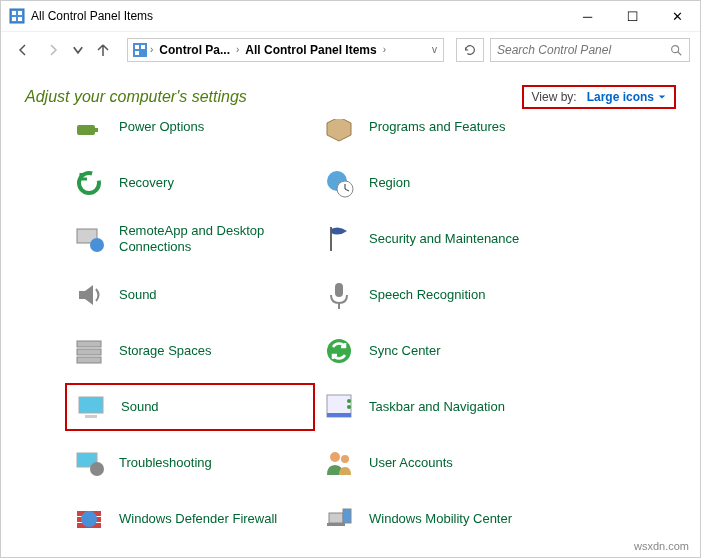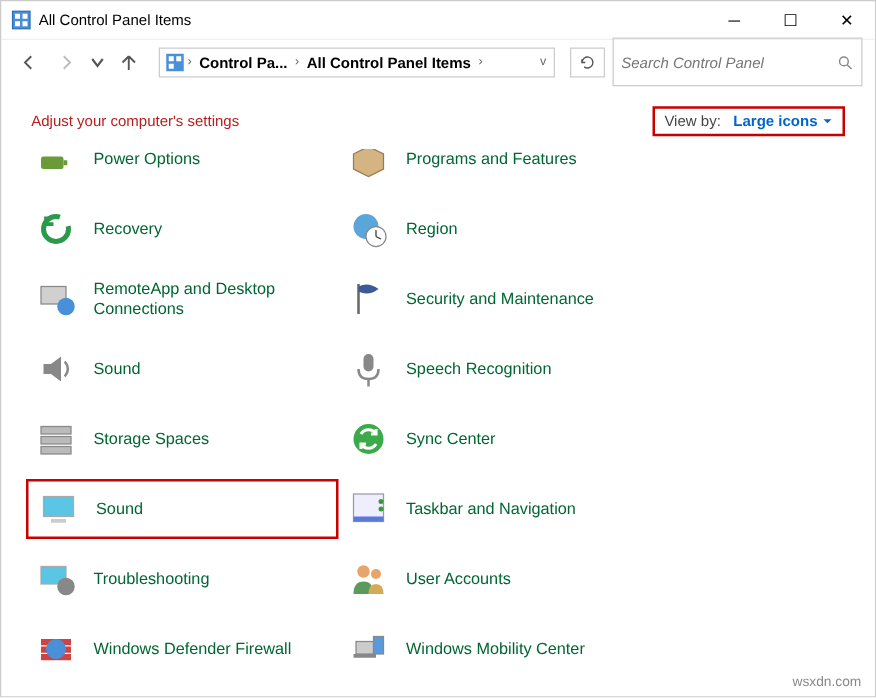--- a/index.html
+++ b/index.html
@@ -10,28 +10,28 @@
     .titlebar .title { font-size: 12px; color: #000; flex: 1; }
     .win-controls { display: flex; }
     .win-controls button { width: 45px; height: 30px; border: none; background: transparent; font-size: 13px; cursor: pointer; }
     .toolbar { display: flex; align-items: center; height: 36px; padding: 0 10px; gap: 6px; border-top: 1px solid #f0f0f0; }
     .nav-arrow { width: 24px; height: 24px; display: flex; align-items: center; justify-content: center; cursor: pointer; }
     .nav-arrow svg { width: 16px; height: 16px; }
     .addr-bar { flex: 1; display: flex; align-items: center; border: 1px solid #ccc; height: 24px; padding: 0 4px; margin: 0 6px; }
     .addr-bar .crumb { font-size: 12px; padding: 0 4px; cursor: pointer; display: flex; align-items: center; gap: 3px; font-weight: bold; }
     .addr-bar .chev { color: #666; font-size: 10px; padding: 0 2px; }
     .refresh { width: 28px; height: 24px; border: 1px solid #ccc; display: flex; align-items: center; justify-content: center; cursor: pointer; }
-    .search { display: flex; align-items: center; border: 1px solid #ccc; height: 39px; width: 200px; padding: 0 6px; }
+    .search { display: flex; align-items: center; border: 1px solid #ccc; height: 24px; width: 200px; padding: 0 6px; }
     .search input { border: none; outline: none; font-size: 12px; font-style: italic; color: #888; flex: 1; }
     .header-row { display: flex; align-items: center; padding: 18px 24px 10px; }
-    .header-title { color: #b91c1c; font-size: 12px; flex: 1; }
+    .header-title { color: #4d7c0f; font-size: 16px; flex: 1; font-style: italic; }
     .viewby-box { border: 2px solid #c80000; padding: 3px 8px; display: flex; align-items: center; gap: 10px; }
     .viewby-label { font-size: 12px; color: #444; }
     .viewby-value { color: #0066cc; font-size: 12px; display: flex; align-items: center; gap: 4px; font-weight: bold; }
-    .content { flex: 1; position: relative; overflow-y: scroll; }
+    .content { flex: 1; position: relative; overflow-y: scroll; padding-left: 44px; }
     .grid { display: grid; grid-template-columns: 250px 310px; column-gap: 0; row-gap: 8px; padding: 0 0 0 20px; }
     .item { display: flex; align-items: center; gap: 14px; padding: 6px 8px; cursor: pointer; min-height: 48px; }
     .item .ic { width: 32px; height: 32px; flex-shrink: 0; display: flex; align-items: center; justify-content: center; }
     .item .label { color: #006633; font-size: 13px; line-height: 1.25; }
     .item.boxed { border: 2px solid #c80000; }
     .watermark { position: absolute; bottom: 6px; right: 12px; font-size: 11px; color: #888; }
     ::-webkit-scrollbar { width: 17px; }
     ::-webkit-scrollbar-track { background: #f0f0f0; }
     ::-webkit-scrollbar-thumb { background: #c0c0c0; }
   </style>

